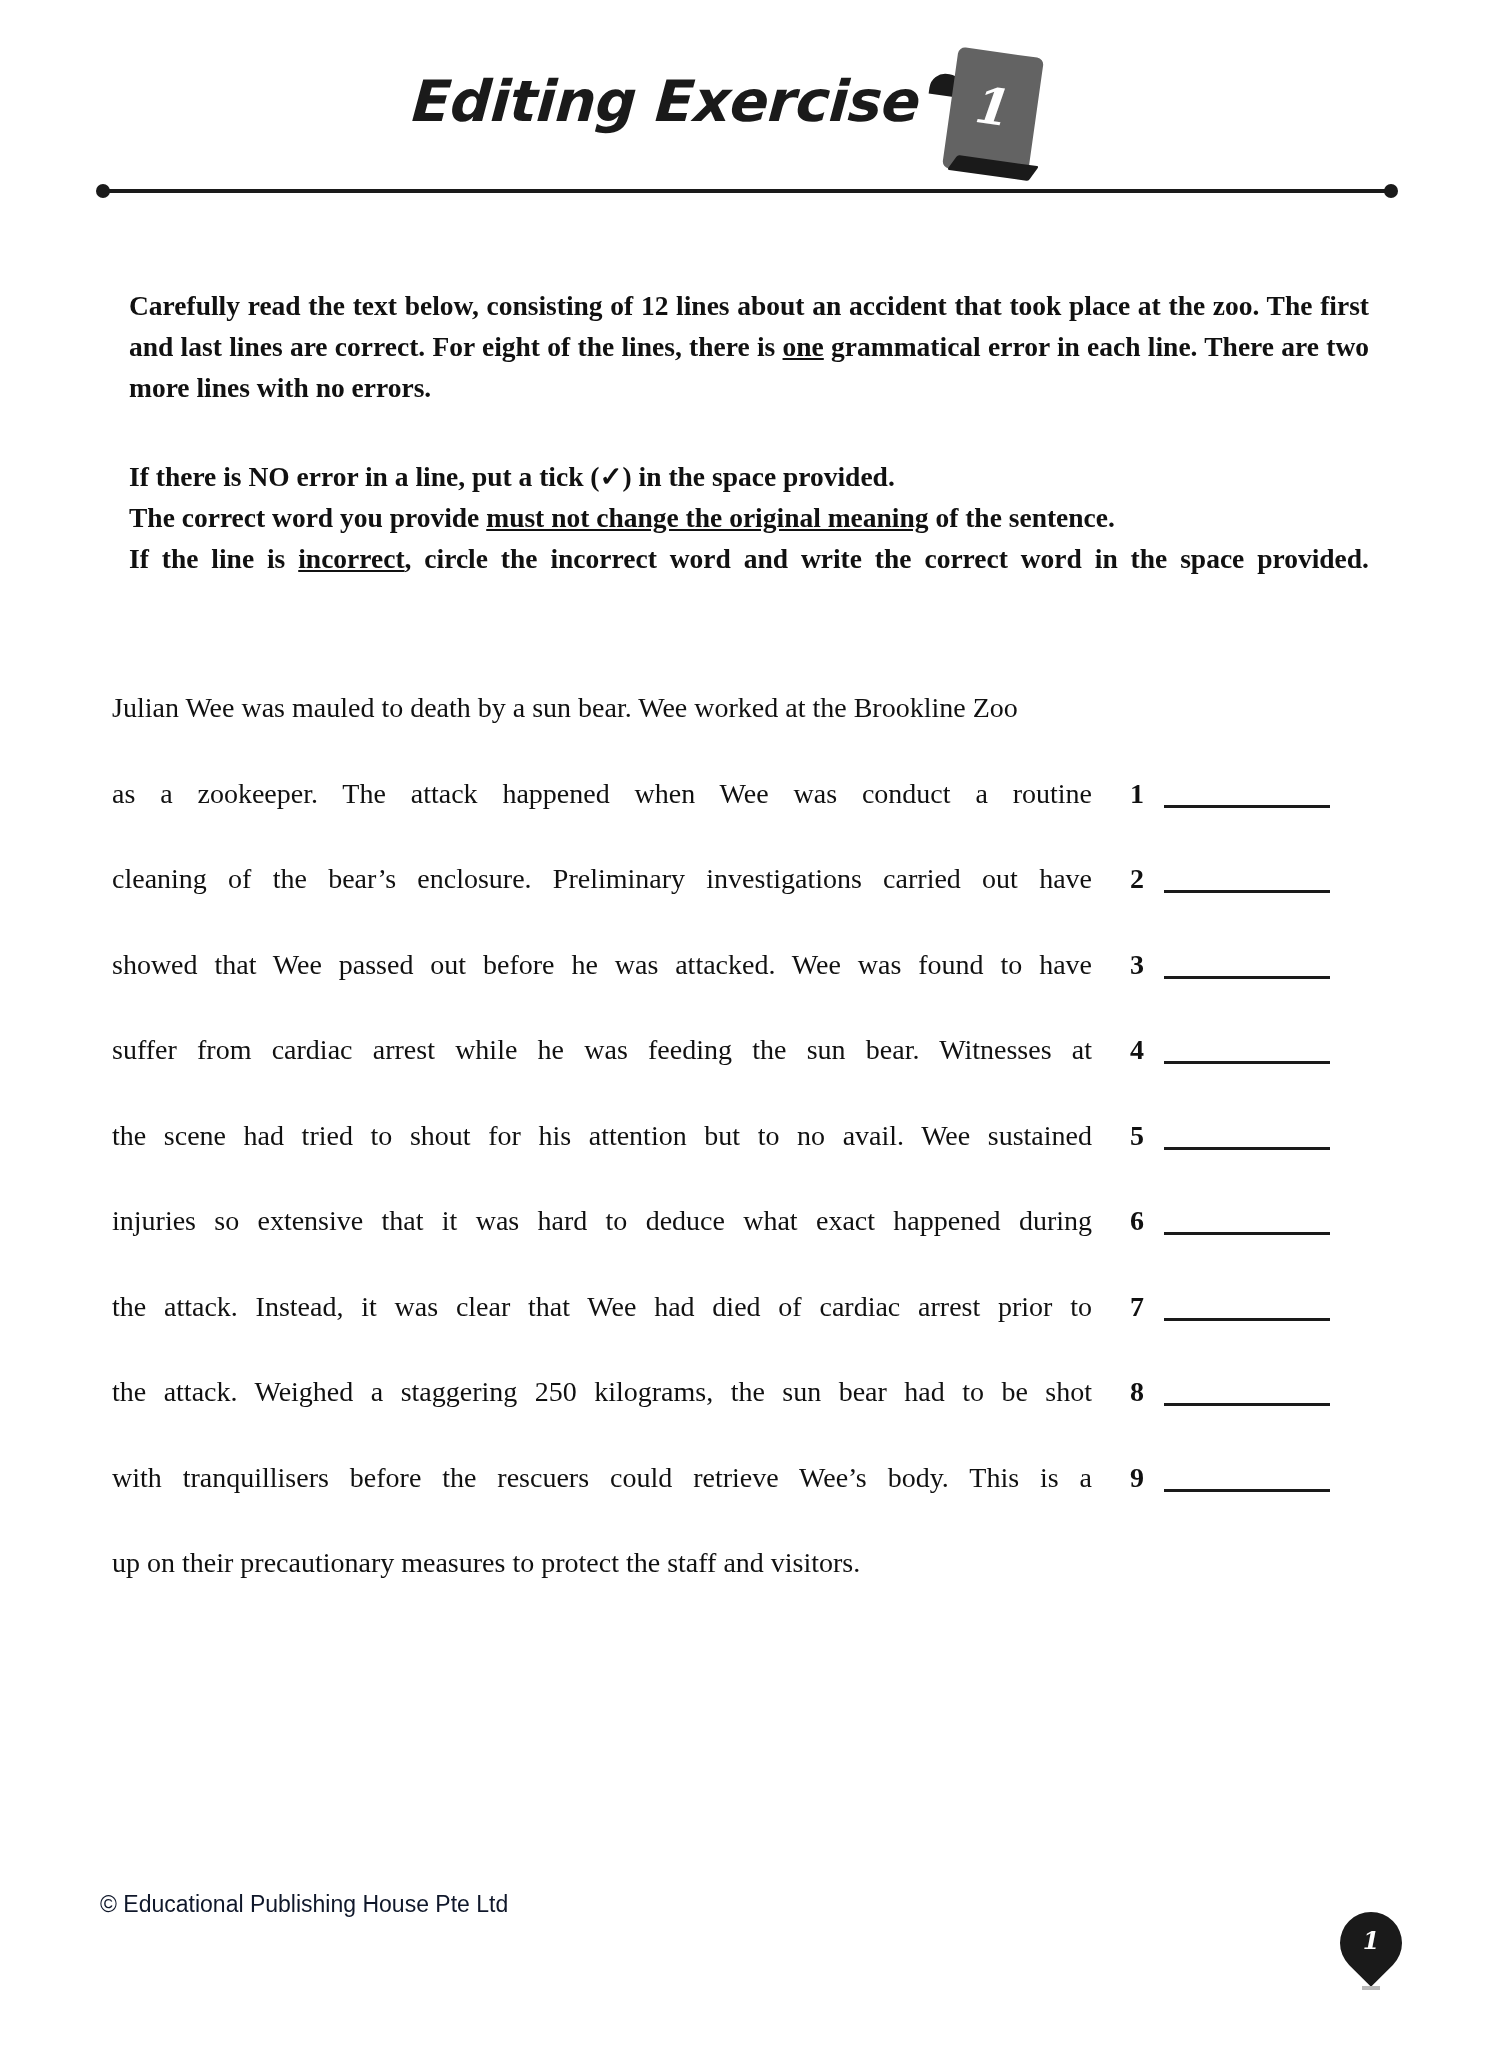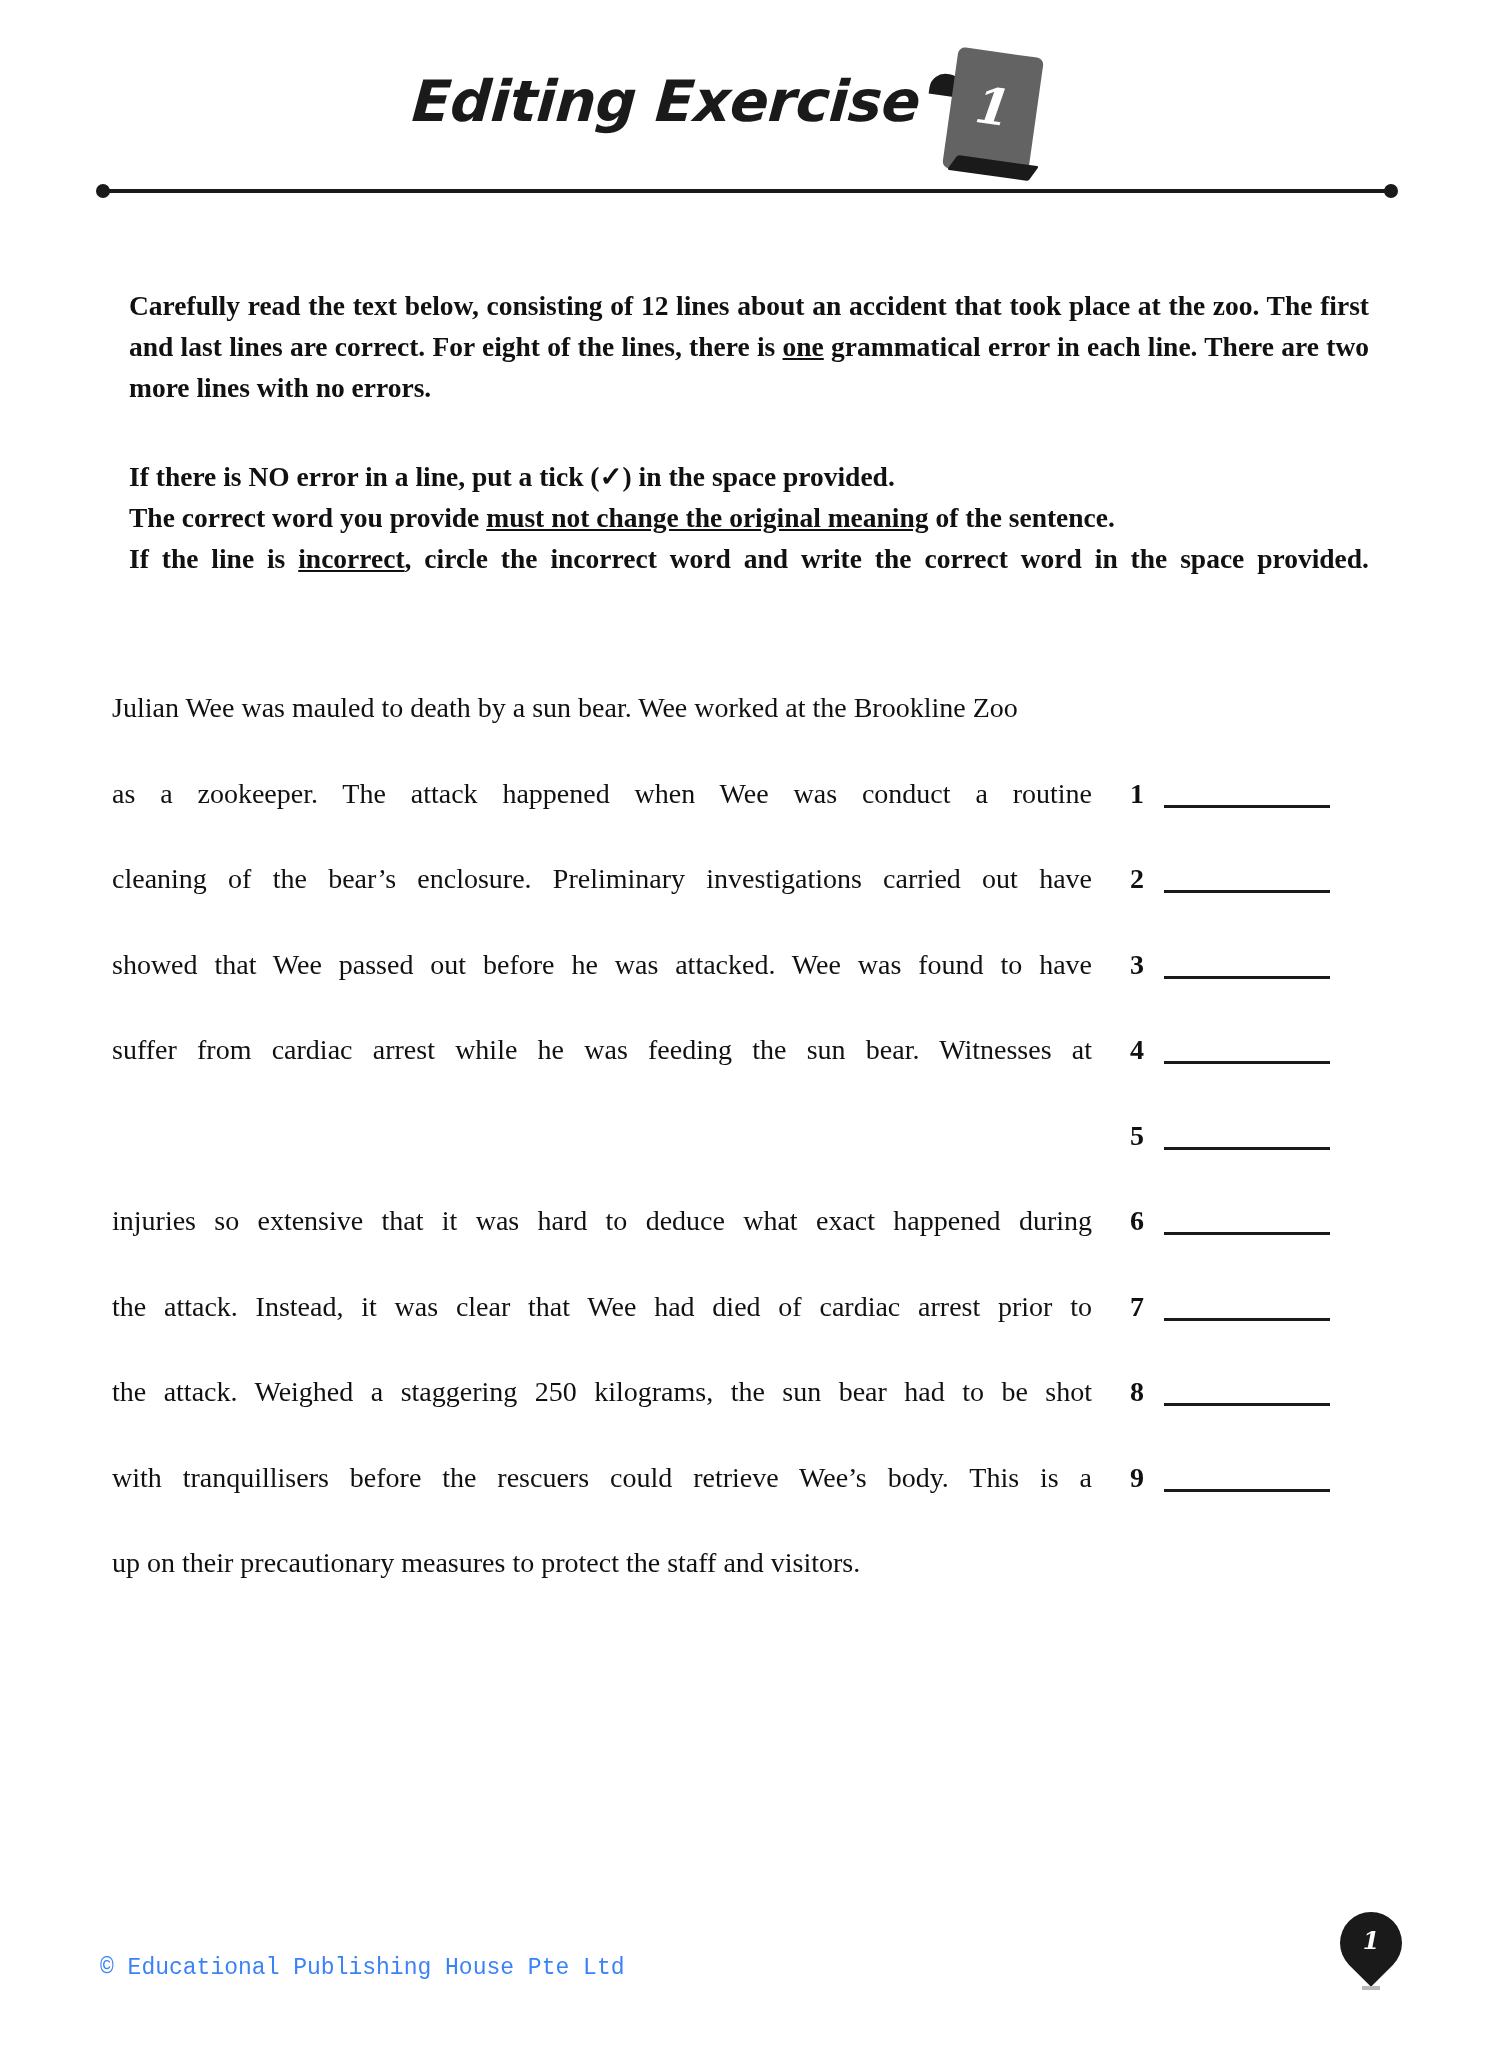--- a/index.html
+++ b/index.html
@@ -198,24 +198,24 @@
     top: 29px;
     width: 166px;
     height: 3px;
     background: #1a1a1a;
   }
 
   
   .footer-copy {
     position: absolute;
     left: 100px;
-    top: 1955px;
-    font-family: Liberation Mono, monospace;
+    top: 1891px;
+    font-family: Liberation Sans, sans-serif;
     font-size: 23px;
-    color: #3b82f6;
+    color: #0f172a;
     white-space: nowrap;
   }
   .page-pin {
     position: absolute;
     left: 1340px;
     top: 1912px;
     width: 62px;
     height: 86px;
   }
   .page-pin .drop {
@@ -305,20 +305,21 @@
         <div class="ptext">showed that Wee passed out before he was attacked. Wee was found to have</div>
         <div class="pnum">3</div>
         <div class="pblank"></div>
       </div>
       <div class="prow">
         <div class="ptext">suffer from cardiac arrest while he was feeding the sun bear. Witnesses at</div>
         <div class="pnum">4</div>
         <div class="pblank"></div>
       </div>
       <div class="prow">
+        <div class="ptext">the scene had tried to shout for his attention but to no avail. Wee sustained</div>
         <div class="pnum">5</div>
         <div class="pblank"></div>
       </div>
       <div class="prow">
         <div class="ptext">injuries so extensive that it was hard to deduce what exact happened during</div>
         <div class="pnum">6</div>
         <div class="pblank"></div>
       </div>
       <div class="prow">
         <div class="ptext">the attack. Instead, it was clear that Wee had died of cardiac arrest prior to</div>

